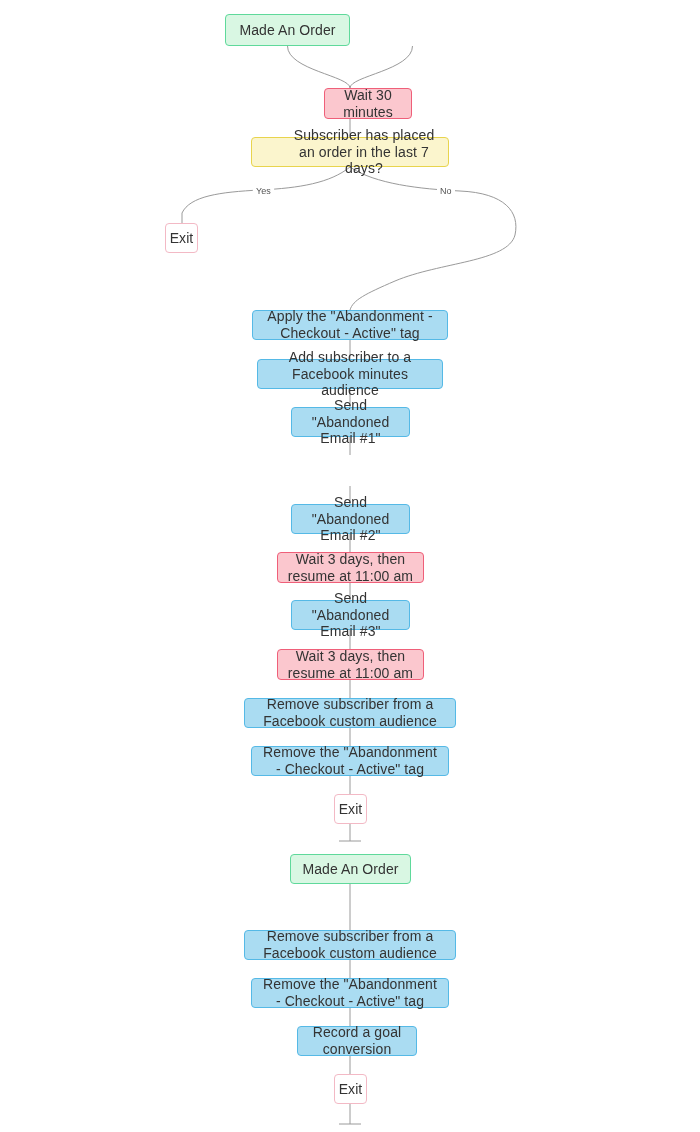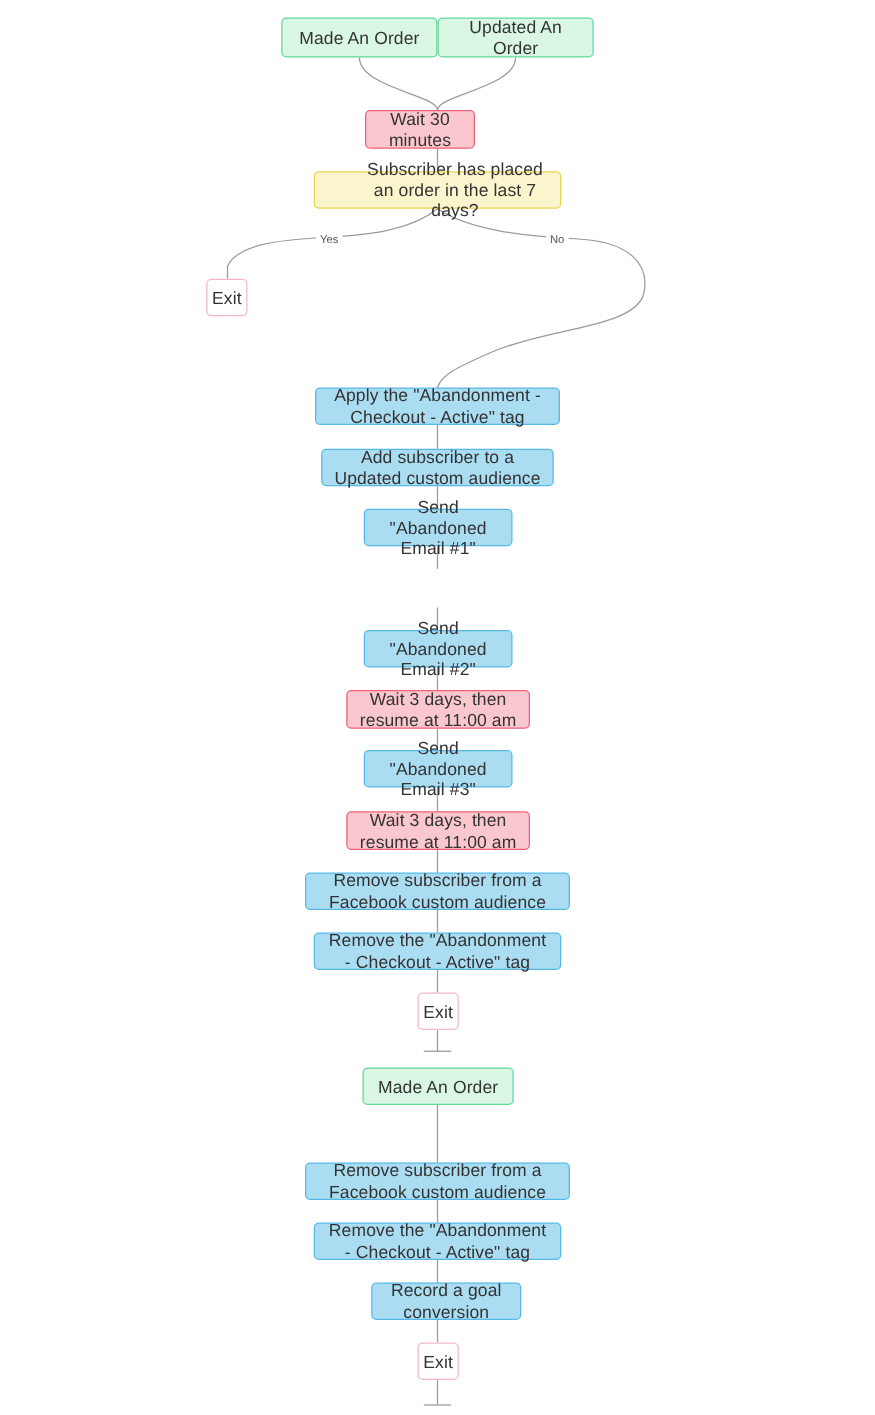--- a/index.html
+++ b/index.html
@@ -108,26 +108,25 @@
       <path d="M 350 884 L 350 930"></path>
       <path d="M 350 960 L 350 978"></path>
       <path d="M 350 1008 L 350 1026"></path>
       <path d="M 350 1056 L 350 1074"></path>
       <path d="M 350 1104 L 350 1124"></path>
       <path d="M 339 1124 L 361 1124"></path>
     </g>
   </svg>
 
   <div class="node trigger" style="left:225px; top:14px;   width:125px; height:32px;">Made An Order</div>
-  <div class="node trigger" style="left:350px; top:14px;   width:125px; height:32px;">Updated An Order</div>
-  <div class="node wait" style="left:292px; top:88px;   width:88px;  height:31px;">Wait 30 minutes</div>
+  <div class="node wait" style="left:324px; top:88px;   width:88px;  height:31px;">Wait 30 minutes</div>
   <div class="node decision" style="left:251px; top:137px;  width:198px; height:30px;padding-left:36px;">Subscriber has placed an order in the last 7 days?</div>
   <div class="node exit" style="left:165px; top:223px;  width:33px;  height:30px;">Exit</div>
   <div class="node action" style="left:252px; top:310px;  width:196px; height:30px;">Apply the "Abandonment - Checkout - Active" tag</div>
-  <div class="node action" style="left:257px; top:359px;  width:186px; height:30px;">Add subscriber to a Updated custom audience</div>
+  <div class="node action" style="left:257px; top:359px;  width:186px; height:30px;">Add subscriber to a Facebook minutes audience</div>
   <div class="node action" style="left:291px; top:407px;  width:119px; height:30px;">Send "Abandoned Email #1"</div>
   <div class="node action" style="left:291px; top:504px;  width:119px; height:30px;">Send "Abandoned Email #2"</div>
   <div class="node wait" style="left:277px; top:552px;  width:147px; height:31px;">Wait 3 days, then resume at 11:00 am</div>
   <div class="node action" style="left:291px; top:600px;  width:119px; height:30px;">Send "Abandoned Email #3"</div>
   <div class="node wait" style="left:277px; top:649px;  width:147px; height:31px;">Wait 3 days, then resume at 11:00 am</div>
   <div class="node action" style="left:244px; top:698px; width:212px; height:30px;">Remove subscriber from a Facebook custom audience</div>
   <div class="node action" style="left:251px; top:746px;  width:198px; height:30px;">Remove the "Abandonment - Checkout - Active" tag</div>
   <div class="node exit" style="left:334px; top:794px;  width:33px;  height:30px;">Exit</div>
   <div class="node trigger" style="left:290px; top:854px;  width:121px; height:30px;">Made An Order</div>
   <div class="node action" style="left:244px; top:930px; width:212px; height:30px;">Remove subscriber from a Facebook custom audience</div>

